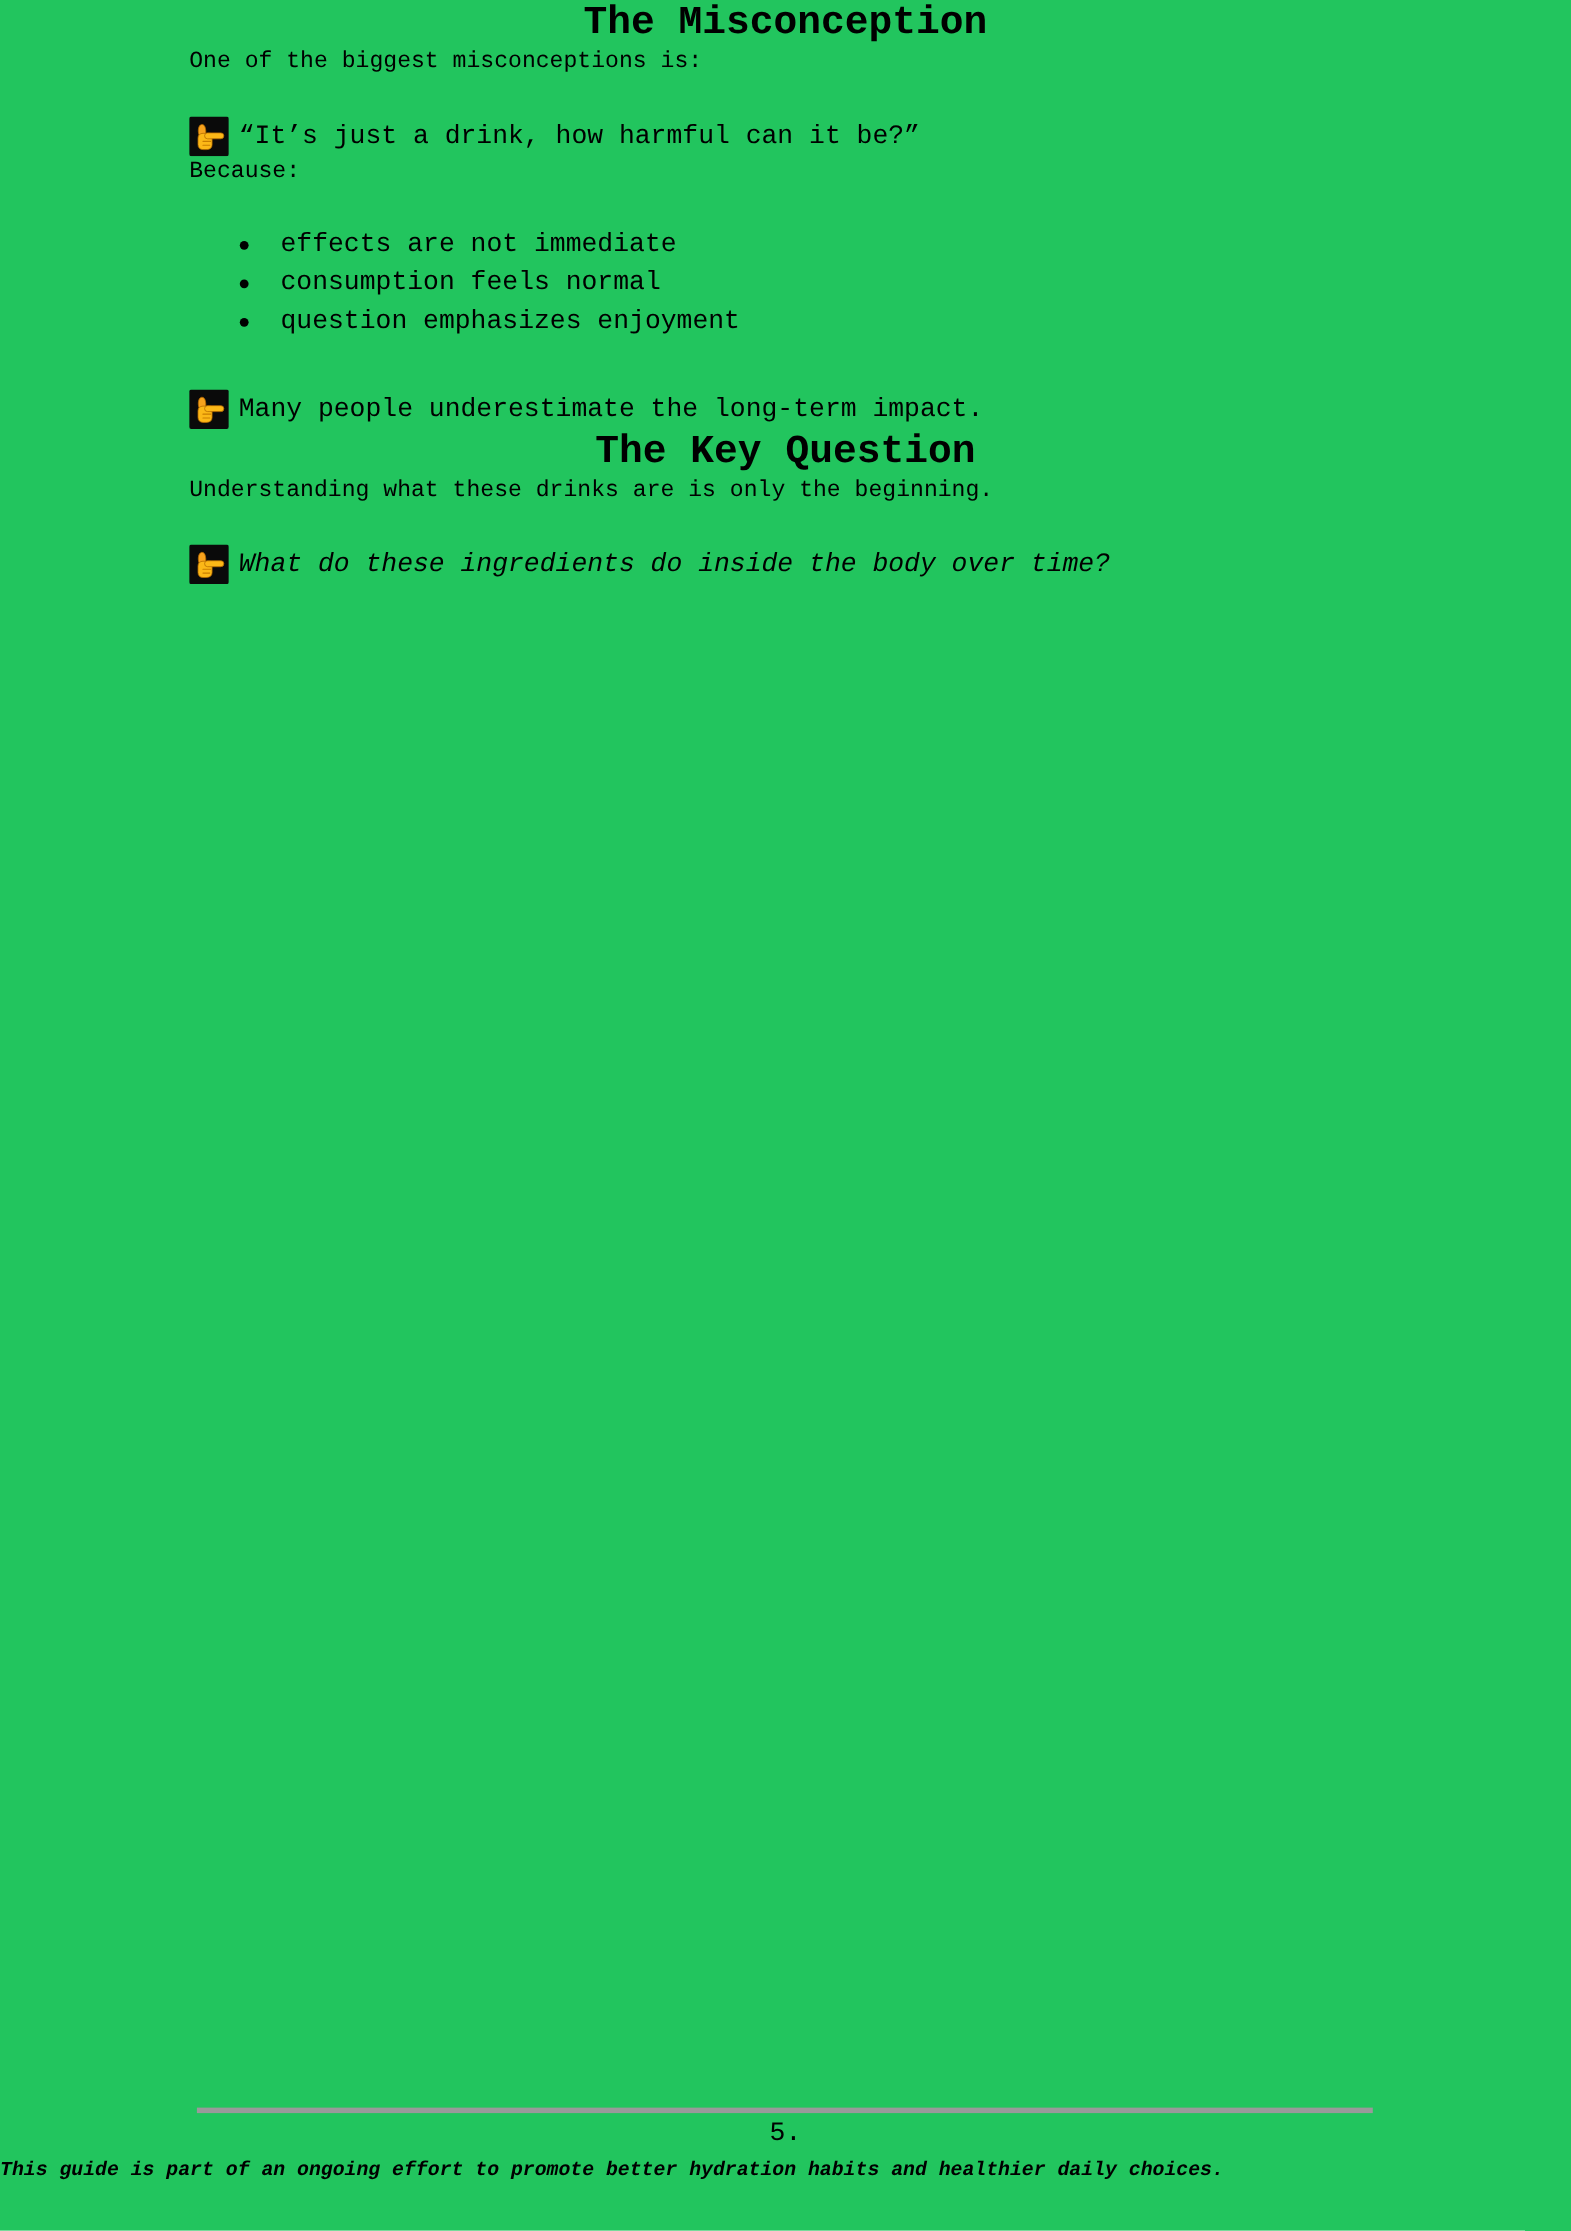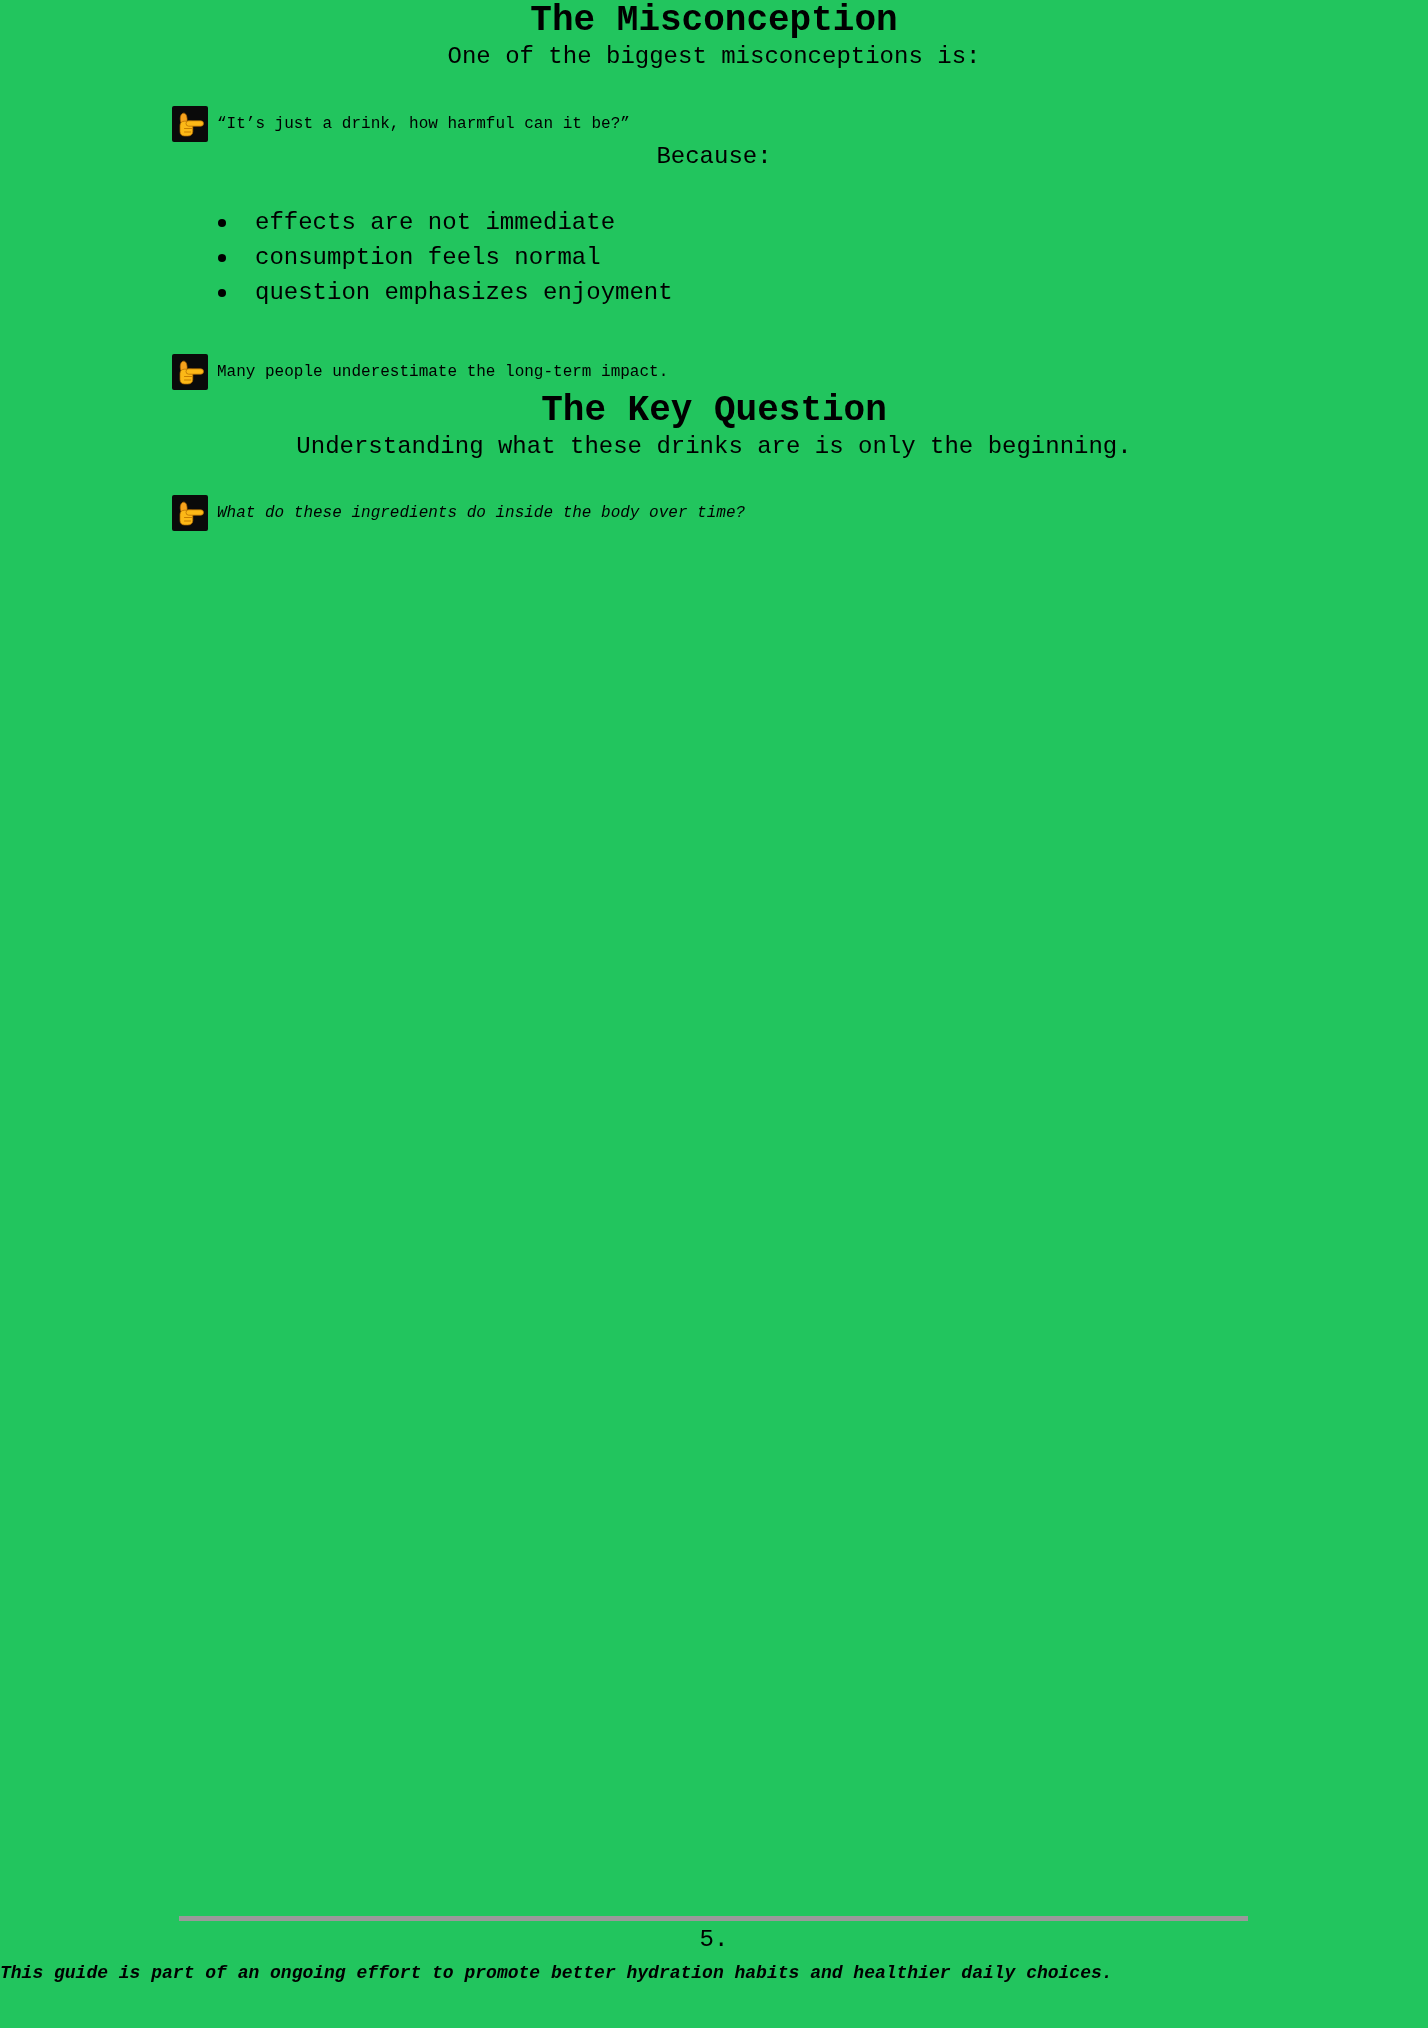--- a/index.html
+++ b/index.html
@@ -21,34 +21,33 @@
   h1.doc-heading {
     font-size: 36px;
     line-height: 42px;
     font-weight: bold;
     text-align: center;
     margin: 0;
   }
   .h-misconception { margin-top: 178px; }
   .h-keyquestion  { margin-top: 39px; }
   p.body-text {
-    font-size: 24px;
+    font-size: 21px;
     line-height: 29px;
     margin: 0;
-    text-align: center;
   }
   .p-intro        { margin-top: 36px; }
   .p-because      { margin-top: 30px; }
   .p-understand   { margin-top: 43px; }
   .p-realquestion { margin-top: 33px; }
   .pointer-line {
     display: flex;
     align-items: center;
     gap: 9px;
-    font-size: 16px;
+    font-size: 24px;
     line-height: 29px;
   }
   .pl-quote      { margin-top: 35px; }
   .pl-conclusion { margin-top: 44px; }
   .pl-question   { margin-top: 34px; align-items: center; }
   .pl-question .pointer-text { font-style: italic; }
   .ptr-icon { width: 36px; height: 36px; flex: 0 0 36px; display: block; }
   .ptr-icon svg { display: block; }
   ul.bullet-list {
     list-style: none;

